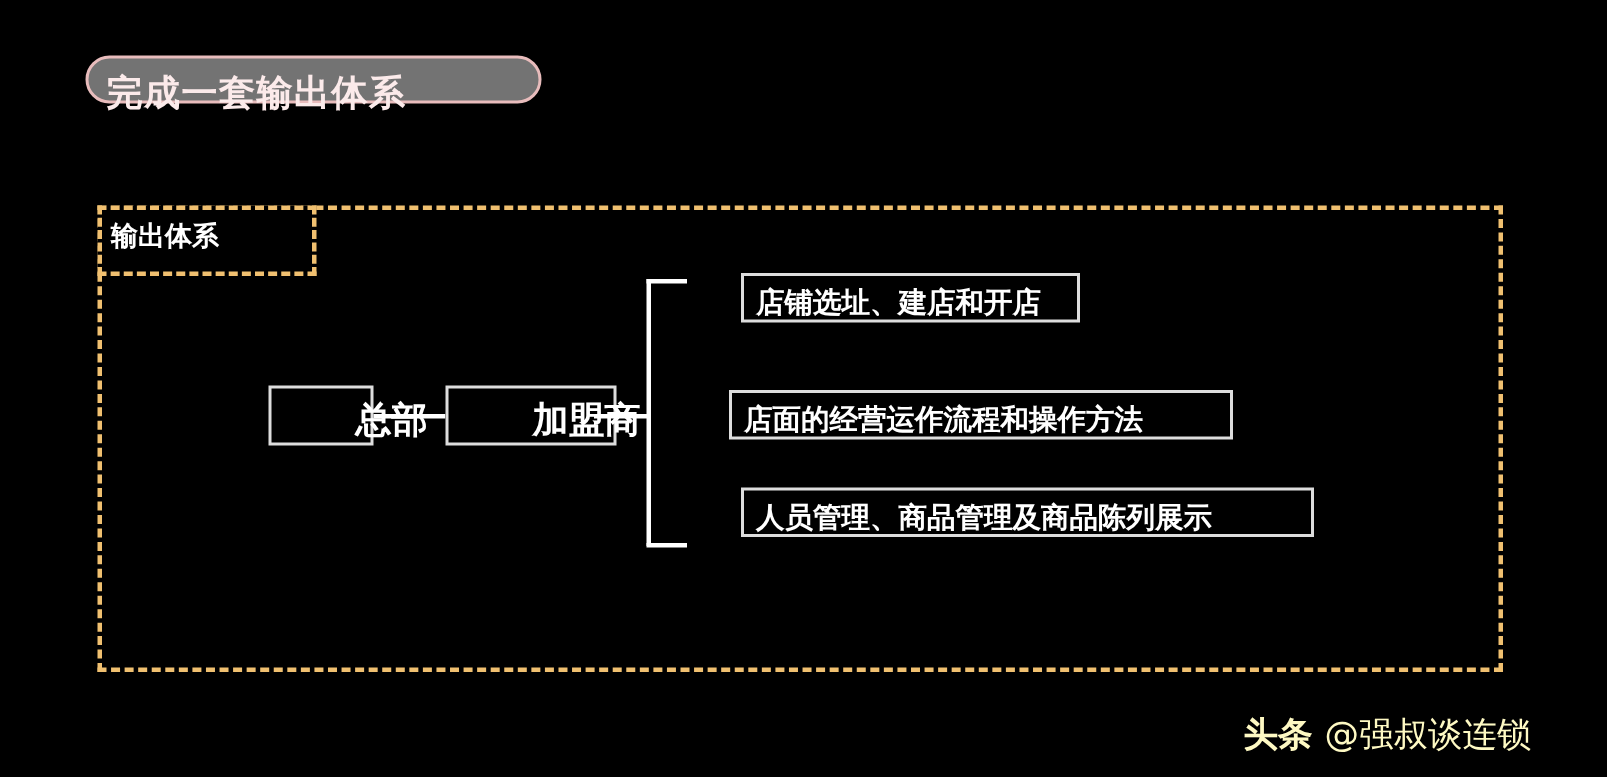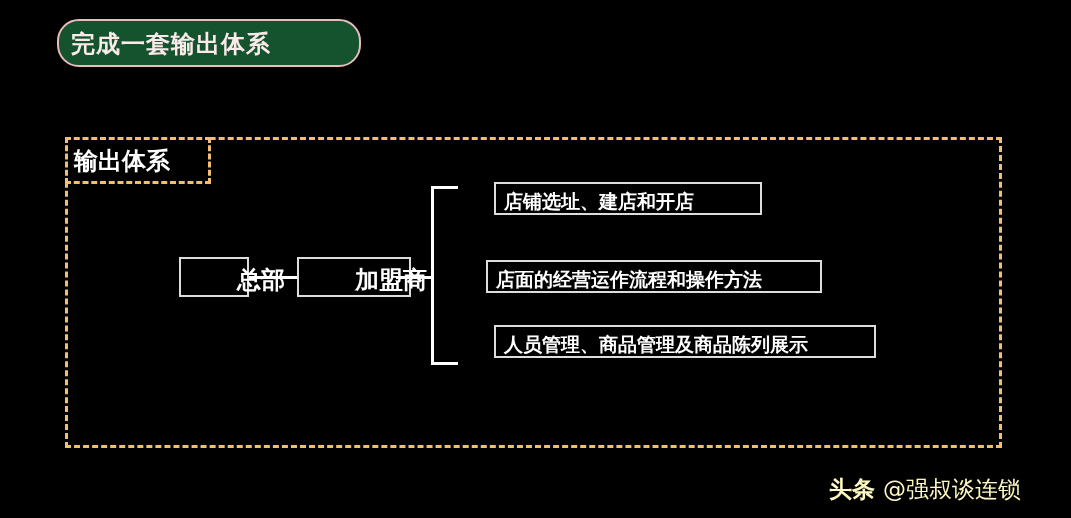--- a/index.html
+++ b/index.html
@@ -1,33 +1,33 @@
 <!DOCTYPE html>
 <html><head>
 <meta charset="utf-8">
 <style>
   html, body { margin:0; padding:0; }
   body { width:1071px; height:518px; background:#000; position:relative; overflow:hidden;
          font-family:"DejaVu Sans","Liberation Sans",sans-serif; color:#fff; }
-  .title-pill { position:absolute; left:57px; top:19px; width:304px; height:48px; box-sizing:border-box;
-    background:#14532d; border:2px solid #e8bcbc; border-radius:22px; }
+  .title-pill { position:absolute; left:57px; top:37px; width:304px; height:32px; box-sizing:border-box;
+    background:#737373; border:2px solid #e8bcbc; border-radius:22px; }
   .title-pill span { position:absolute; left:12px; top:7px; font-size:24px; font-weight:bold; color:#fbeaea; letter-spacing:1px; }
   .dash-frame { position:absolute; left:65px; top:137px; width:937px; height:311px; box-sizing:border-box;
     border:3px dashed #f0c070; }
   .label-frame { position:absolute; left:65px; top:137px; width:146px; height:47px; box-sizing:border-box;
     border:3px dashed #f0c070; background:#000; }
-  .label-frame span { position:absolute; left:6px; top:5px; font-size:24px; font-weight:bold; color:#fff; }
+  .label-frame span { position:absolute; left:6px; top:5px; font-size:18px; font-weight:bold; color:#fff; }
   .box { position:absolute; box-sizing:border-box; border:2px solid #ddd; background:#000; color:#fff;
          font-weight:bold; white-space:nowrap; }
   .hq { left:179px; top:257px; width:70px; height:40px; }
   .hq span, .fr span { position:absolute; left:8px; top:5px; font-size:24px;margin-left:48px; }
   .fr { left:297px; top:257px; width:114px; height:40px; }
   .item { height:33px; }
   .item span { position:absolute; left:8px; top:5px; font-size:19px; }
-  .i1 { left:494px; top:182px; width:268px; }
+  .i1 { left:494px; top:182px; width:226px; }
   .i2 { left:486px; top:260px; width:336px; }
   .i3 { left:494px; top:325px; width:382px; }
   .line { position:absolute; background:#fff; }
   .watermark { position:absolute; left:829px; top:474px; font-size:23px; color:#fef9c3; white-space:nowrap; }
   .watermark b { font-weight:bold; margin-right:8px; }
 </style>
 </head>
 <body>
 
 <div class="title-pill">

